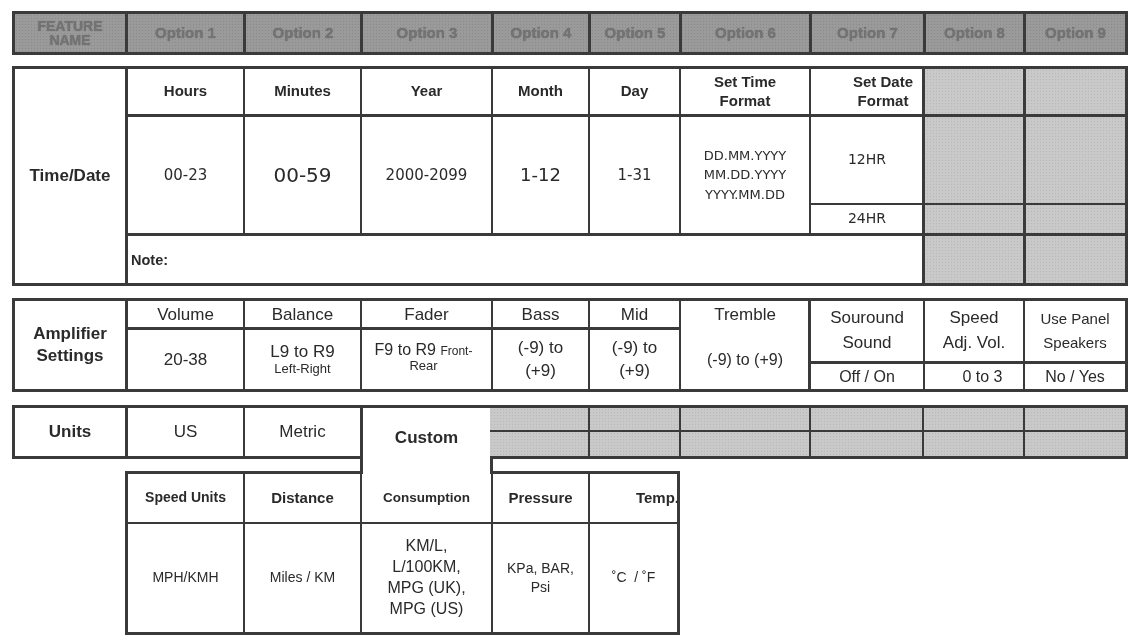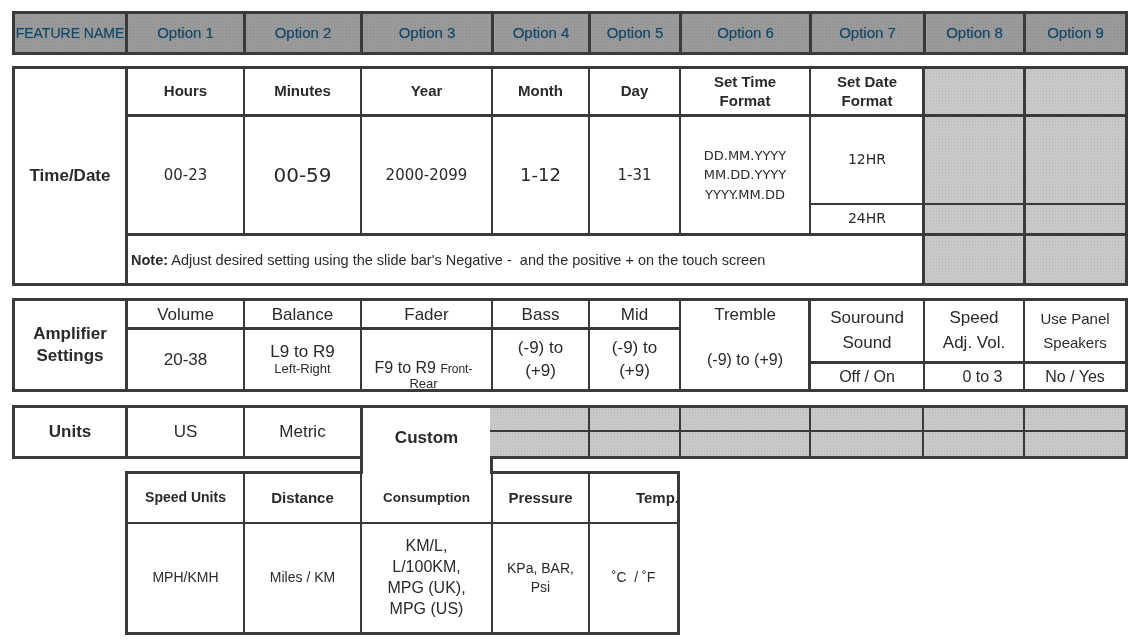--- a/index.html
+++ b/index.html
@@ -6,21 +6,21 @@
   body{width:1139px;height:644px;position:relative;overflow:hidden;font-family:"Liberation Sans",sans-serif;color:#2a2a2a;}
   .abs{position:absolute;box-sizing:border-box;}
   .cell{position:absolute;box-sizing:border-box;display:flex;align-items:center;justify-content:center;text-align:center;line-height:1.25;}
   .frame{position:absolute;box-sizing:border-box;border:3px solid #3a3a3a;}
   .vl{position:absolute;background:#3a3a3a;width:2px;}
   .hl{position:absolute;background:#3a3a3a;height:2px;}
   .vlt{position:absolute;background:#3a3a3a;width:3px;}
   .hlt{position:absolute;background:#3a3a3a;height:3px;}
   .gray{background:#c9c9c9;background-image:radial-gradient(#b8b8b8 0.6px, transparent 0.7px);background-size:3px 3px;}
   .dgray{background:#9a9a9a;background-image:radial-gradient(#8a8a8a 0.7px, transparent 0.8px);background-size:3px 3px;}
-  .hdr{color:#0c4a6e;font-weight:normal;font-size:15px;text-shadow:0 0 1px #666;}
+  .hdr{color:#737373;font-weight:bold;font-size:15px;text-shadow:0 0 1px #666;}
   .b{font-weight:bold;}
   .f15{font-size:15px;}
   .f16{font-size:16px;}
   .f17{font-size:17px;}
   .f14{font-size:14px;}
   .f12{font-size:12px;}
   .calibri{font-family:"DejaVu Sans",sans-serif;font-size:14px;}
 </style>
 </head>
 <body>
@@ -56,21 +56,21 @@
 <div class="vlt" style="left:125px;top:66px;height:220px;"></div>
 
 <div class="cell b f15" style="left:128px;top:69px;width:115px;height:45px;">Hours</div>
 <div class="cell b f15" style="left:245px;top:69px;width:115px;height:45px;">Minutes</div>
 <div class="cell b f15" style="left:362px;top:69px;width:129px;height:45px;">Year</div>
 <div class="cell b f15" style="left:493px;top:69px;width:95px;height:45px;">Month</div>
 <div class="cell b f15" style="left:590px;top:69px;width:89px;height:45px;">Day</div>
 <div class="cell b f15" style="left:681px;top:69px;width:128px;height:45px;flex-direction:column;">
     <span style="width:80px;">Set Time Format</span>
   </div>
-<div class="cell b f15" style="left:811px;top:69px;width:112px;height:45px;">
+<div class="cell b f15" style="left:811px;top:69px;width:112px;height:45px;justify-content:flex-end;">
     <span style="width:80px;">Set Date Format</span>
   </div>
 
 <div class="hlt" style="left:125px;top:114px;width:798px;"></div>
 <div class="hlt" style="left:923px;top:114px;width:205px;"></div>
 
 <div class="cell calibri" style="left:128px;top:117px;width:115px;height:116px;font-size:15px;">00-23</div>
 <div class="cell calibri" style="left:245px;top:117px;width:115px;height:116px;font-size:20px;">00-59</div>
 <div class="cell calibri" style="left:362px;top:117px;width:129px;height:116px;font-size:15px;">2000-2099</div>
 <div class="cell calibri" style="left:493px;top:117px;width:95px;height:116px;font-size:18px;">1-12</div>
@@ -90,21 +90,20 @@
 <div class="vl" style="left:588px;top:69px;height:164px;"></div>
 <div class="vl" style="left:679px;top:69px;height:164px;"></div>
 <div class="vl" style="left:809px;top:69px;height:164px;"></div>
 <div class="vlt" style="left:922px;top:69px;height:214px;"></div>
 <div class="vlt" style="left:1023px;top:69px;height:214px;"></div>
 
 <div class="hlt" style="left:125px;top:233px;width:1000px;"></div>
 
 <div class="abs f14" style="left:131px;top:236px;width:790px;height:47px;display:flex;align-items:center;white-space:nowrap;font-size:14.5px;">
   <span class="b">Note:</span>
-    <span style="white-space:pre;"> Adjust desired setting using the slide bar's Negative -  and the positive + on the touch screen</span>
 </div>
 
 <div class="frame" style="left:12px;top:298px;width:1116px;height:94px;"></div>
 <div class="cell b f17" style="left:15px;top:301px;width:110px;height:88px;flex-direction:column;line-height:1.3;">
   <span style="width:80px;">Amplifier Settings</span>
 </div>
 <div class="vlt" style="left:125px;top:298px;height:94px;"></div>
 
 <div class="cell f17" style="left:128px;top:301px;width:115px;height:27px;">Volume</div>
 <div class="cell f17" style="left:245px;top:301px;width:115px;height:27px;">Balance</div>
@@ -123,21 +122,21 @@
 <div class="cell f15" style="left:1025px;top:301px;width:100px;height:60px;line-height:1.6;">
     <span style="width:85px;">Use Panel Speakers</span>
   </div>
 <div class="hlt" style="left:809px;top:361px;width:316px;"></div>
 
 <div class="cell f17" style="left:128px;top:330px;width:115px;height:59px;">20-38</div>
 <div class="cell" style="left:245px;top:330px;width:115px;height:59px;flex-direction:column;line-height:1.15;">
   <span class="f17">L9 to R9</span>
   <span class="f12" style="font-size:13px;">Left-Right</span>
 </div>
-<div class="cell" style="left:362px;top:346px;width:123px;height:59px;flex-direction:column;line-height:1.15;">
+<div class="cell" style="left:362px;top:328px;width:123px;height:59px;flex-direction:column;line-height:1.15;">
   <span style="white-space:nowrap;"><span class="f16">F9 to R9</span> <span class="f12">Front-</span></span>
   <span class="f12" style="font-size:13px;">Rear</span>
 </div>
 <div class="cell f17" style="left:493px;top:330px;width:95px;height:59px;">
     <span style="width:60px;line-height:1.3;">(-9) to (+9)</span>
   </div>
 <div class="cell f17" style="left:590px;top:330px;width:89px;height:59px;">
     <span style="width:60px;line-height:1.3;">(-9) to (+9)</span>
   </div>
 <div class="cell f16" style="left:681px;top:330px;width:128px;height:59px;">(-9) to (+9)</div>

